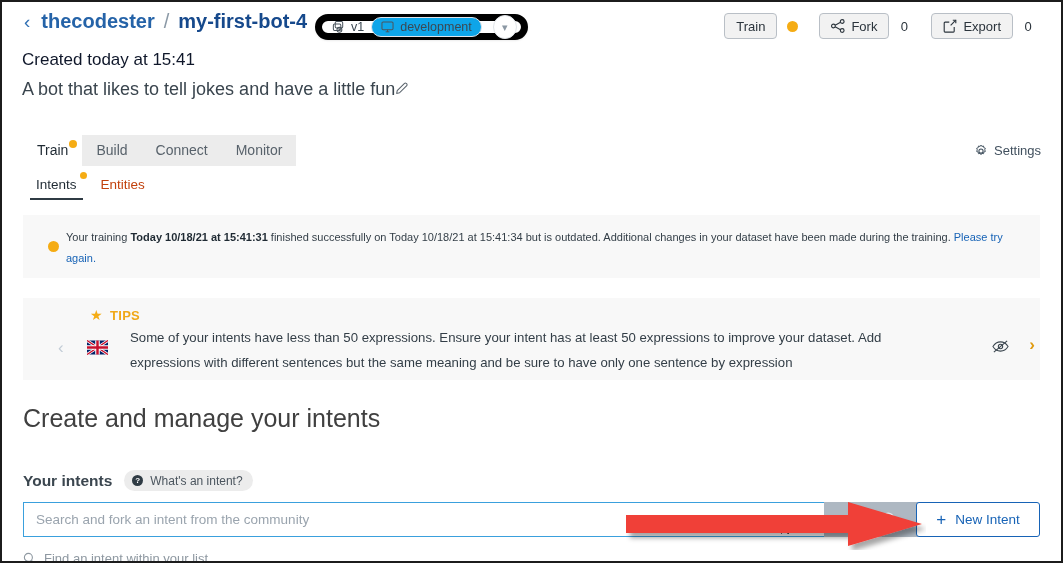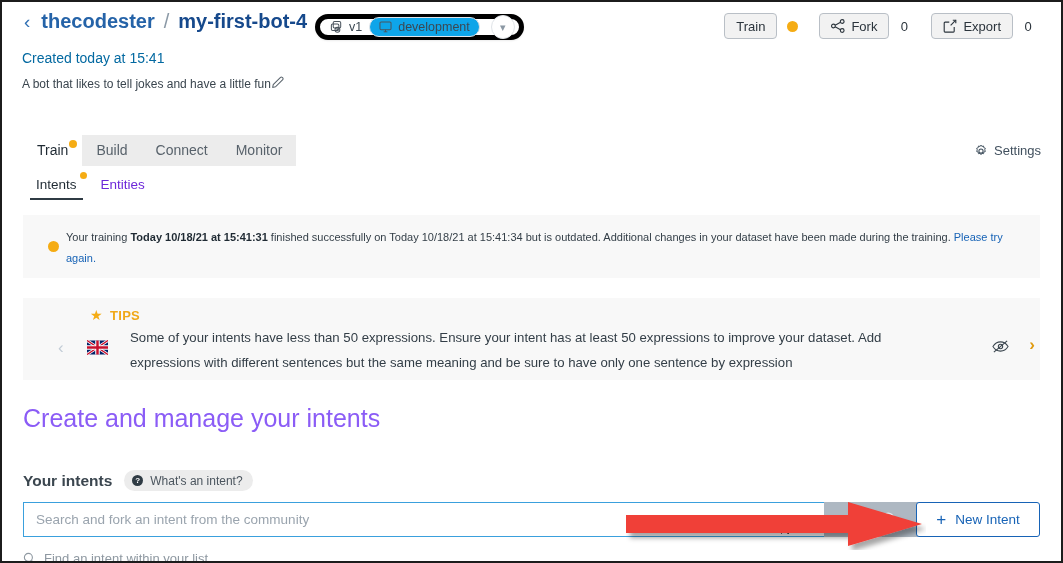--- a/index.html
+++ b/index.html
@@ -28,21 +28,21 @@
   }
   .back-chevron { color:#2f6fb3; font-size:19px; line-height:1; padding:0 2px; cursor:pointer; }
   .bc-owner { color:#2563a8; font-weight:700; cursor:pointer; }
   .bc-sep { color:#8b99a6; font-weight:400; }
   .bc-bot { color:#16498c; font-weight:bold; cursor:pointer; }
 
   .env-pill {
     position:absolute; left:313px; top:12px;
     display:flex; align-items:center; gap:7px;
     height:26px; padding:0 4px 0 9px;
-    background:#ffffff; border:5px solid #000000; border-radius:14px;
+    background:#ffffff; border:7px solid #000000; border-radius:14px;
     box-shadow:0 1px 2px rgba(0,0,0,.08);
   }
   .env-ver { display:flex; align-items:center; gap:5px; font-size:12.5px; color:#3c4852; }
   .env-chip {
     display:flex; align-items:center; gap:6px;
     height:20px; padding:0 9px;
     border:1px solid #dfe3e8; border-radius:11px;
     font-size:12.5px; color:#3c4852; background:#0ea5e9;
   }
   .env-caret {
@@ -66,22 +66,22 @@
   }
   .btn-side {
     display:flex; align-items:center; justify-content:center;
     min-width:30px; padding:0 9px;
     font-size:13px; color:#2b343c; background:#fff;
   }
   .dot-amber { width:11px; height:11px; border-radius:50%; background:#f5ac14; }
 
   
   .meta { position:absolute; left:20px; top:48px; }
-  .meta-created { font-size:14px; color:#0369a1; margin-bottom:9px; }
-  .meta-desc { display:flex; align-items:center; font-size:12px; color:#3a454e; }
+  .meta-created { font-size:17px; color:#0f172a; margin-bottom:9px; }
+  .meta-desc { display:flex; align-items:center; font-size:18px; color:#3a454e; }
   .pencil { color:#5a646d; font-size:13px; cursor:pointer; }
   .add-topics {
     margin-top:12px; margin-left:14px;
     font-size:12.5px; color:#3a454e; cursor:pointer;
   }
 
   
   .tabs-main {
     position:absolute; left:21px; top:133px;
     display:flex; align-items:flex-end;
@@ -100,21 +100,21 @@
   }
   .settings-link {
     position:absolute; right:20px; top:141px;
     display:flex; align-items:center; gap:6px;
     font-size:13px; color:#41505e; cursor:pointer;
   }
 
   .tabs-sub { position:absolute; left:22px; top:168px; display:flex; }
   .subtab {
     position:relative; padding:7px 12px 8px 12px;
-    font-size:13.5px; color:#6d28d9; cursor:pointer;
+    font-size:13.5px; color:#c2410c; cursor:pointer;
   }
   .subtab.active { color:#1f2a33; }
   .subtab.active::after {
     content:""; position:absolute; left:6px; right:6px; bottom:0;
     height:2.5px; background:#2f3b44;
   }
   .subtab .tdot {
     position:absolute; right:2px; top:2px;
     width:7px; height:7px; border-radius:50%; background:#f5ac14;
   }
@@ -153,21 +153,21 @@
   }
   .tips-eye { position:absolute; right:52px; top:337px; cursor:pointer; }
   .tips-next {
     position:absolute; right:26px; top:334px;
     font-size:17px; color:#e09b10; cursor:pointer; font-weight:bold; line-height:1;
   }
 
   
   .h-create {
     position:absolute; left:21px; top:402px;
-    font-size:25px; color:#8b5cf6; font-weight:400;
+    font-size:25px; color:#404040; font-weight:400;
   }
   .your-intents-row {
     position:absolute; left:21px; top:468px;
     display:flex; align-items:center; gap:12px;
   }
   .your-intents { font-size:15.5px; font-weight:bold; color:#3b464f; }
   .whats-badge {
     display:flex; align-items:center; gap:7px;
     height:21px; padding:0 10px 0 8px;
     background:#ececec; border-radius:11px;

